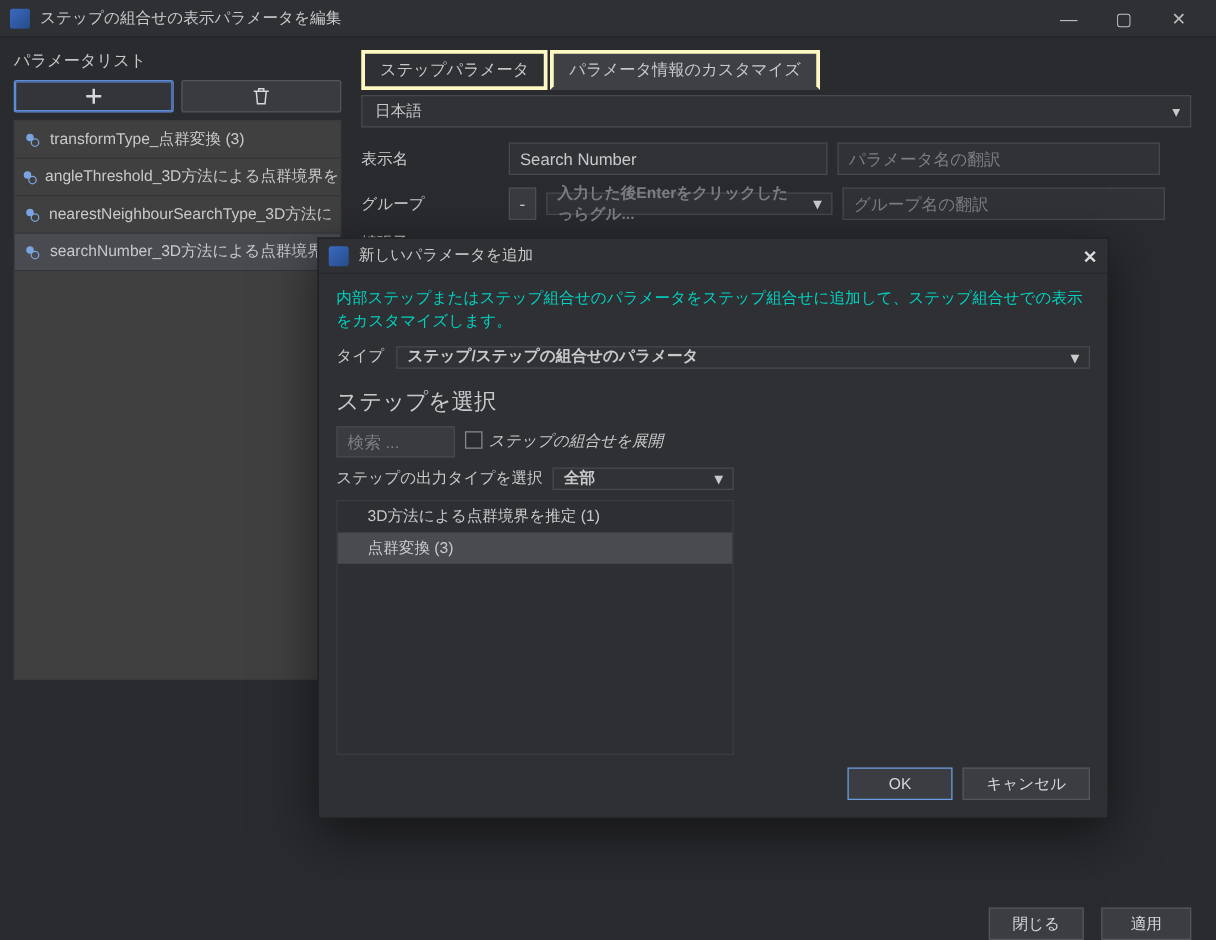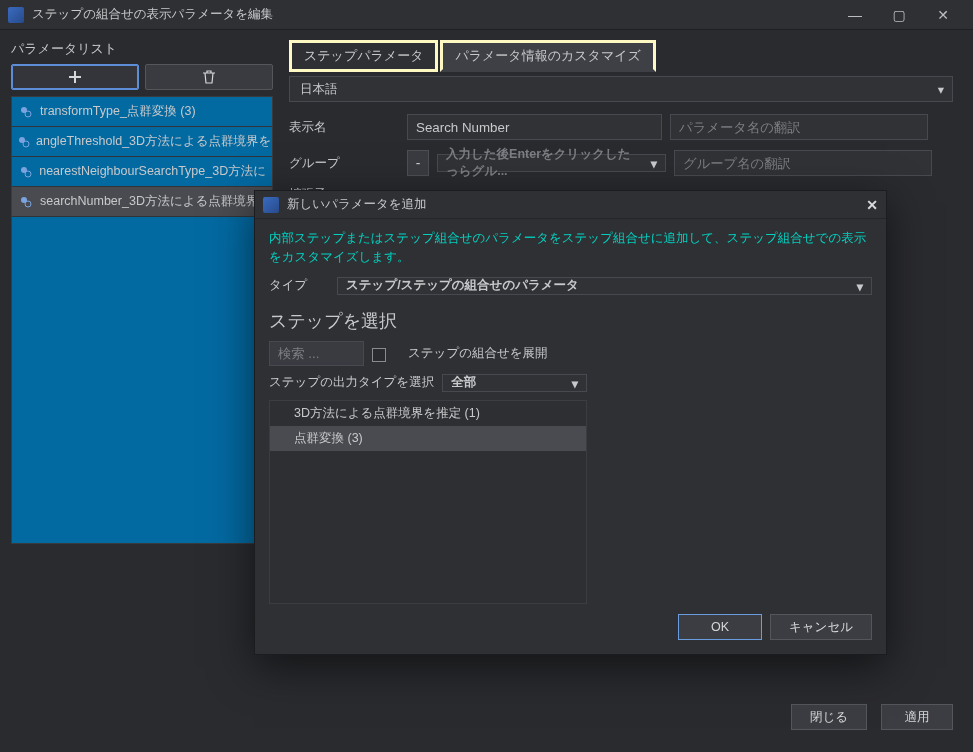--- a/index.html
+++ b/index.html
@@ -48,21 +48,21 @@
   .tool-btn {
     flex:1; height:26px;
     background:#3a3b40; border:1px solid #55565a; border-radius:2px;
     display:flex; align-items:center; justify-content:center;
     color:#d0d1d3;
   }
   .tool-btn.selected { border-color:#5e8dd8; box-shadow:0 0 0 1px #5e8dd8 inset; background:#34353a;}
   .plist {
     border:1px solid #3a3b3f;
     height: 448px;
-    background:#0369a1;
+    background:#404040;
   }
   .plist .row {
     display:flex; align-items:center;
     height:30px;
     padding:0 6px;
     border-bottom:1px solid #333438;
     white-space: nowrap;
     overflow: hidden;
   }
   .plist .row .dot {
@@ -117,34 +117,34 @@
     padding:0 8px;
     border-bottom:1px solid #25262a;
   }
   .dlg-titlebar .app-icon {
     width:16px;height:16px;background:linear-gradient(135deg,#3a6ac0,#274b8a);
     border-radius:2px;margin-right:8px;
   }
   .dlg-titlebar .close { margin-left:auto; font-weight:bold; color:#d9dadc; font-size:14px;}
   .dlg-body { flex:1; padding:10px 14px 0 14px; display:flex; flex-direction:column; overflow:hidden;}
   .dlg-desc { color:#00d1c0; font-size:12.5px; line-height:1.5; margin-bottom:10px; }
-  .dlg-row { display:flex; align-items:center; gap:20px; margin-bottom:14px;}
+  .dlg-row { display:flex; align-items:center; gap:0; margin-bottom:14px;}
   .dlg-row > label { width:48px; }
   .dlg-row .sel { flex:1; }
   .dlg-cols { display:flex; gap:20px; flex:1; overflow:hidden;}
   .dlg-col { display:flex; flex-direction:column; }
   .dlg-col.left { width: 318px; }
   .dlg-col.right { flex:1; }
   .dlg-col > h5 { font-weight:normal; font-size:18px; margin-bottom:8px; }
   .search-row { display:flex; align-items:center; gap:8px; margin-bottom:8px;}
   .search-row input {
     background:#3a3b40; border:1px solid #484950; height:25px;
     color:#c8c9cb; padding:0 8px; width:95px;
   }
-  .chk { display:flex; align-items:flex-end; gap:22px;}
+  .chk { display:flex; align-items:flex-start; gap:5px;font-style:italic;}
   .chk .box {
     width:14px;height:14px;border:1px solid #8a8b8f; background:#2a2b2f;
   }
   .output-row { display:flex; align-items:center; gap:8px; margin-bottom:8px;}
   .output-row > label { flex-shrink:0; }
   .output-row .sel { flex:1; }
   .step-tree {
     flex:1; background:#2e2f33; border:1px solid #3c3d42;
     overflow:auto; min-height:0;
   }
@@ -165,21 +165,21 @@
     background:#3c3d42; border:1px solid #55565c; color:#d6d7d9;
     display:flex; align-items:center; justify-content:center;
   }
   .btn.primary { border-color:#6a9de0; min-width:84px;}
   .tri { font-size:10px; margin-right:4px;}
   .tri.down::before{content:"▼";}
 
   
   .footer {
     position:absolute; bottom:0; left:0; right:0; height:48px;
-    display:flex; justify-content:flex-end; align-items:flex-start;
+    display:flex; justify-content:flex-end; align-items:flex-end;
     padding:0 20px; gap:14px;
   }
   .footer .btn { min-width:72px; }
 
   ::placeholder { color:#7d7e83; }
 </style>
 </head>
 <body>
 
 <div class="titlebar">

